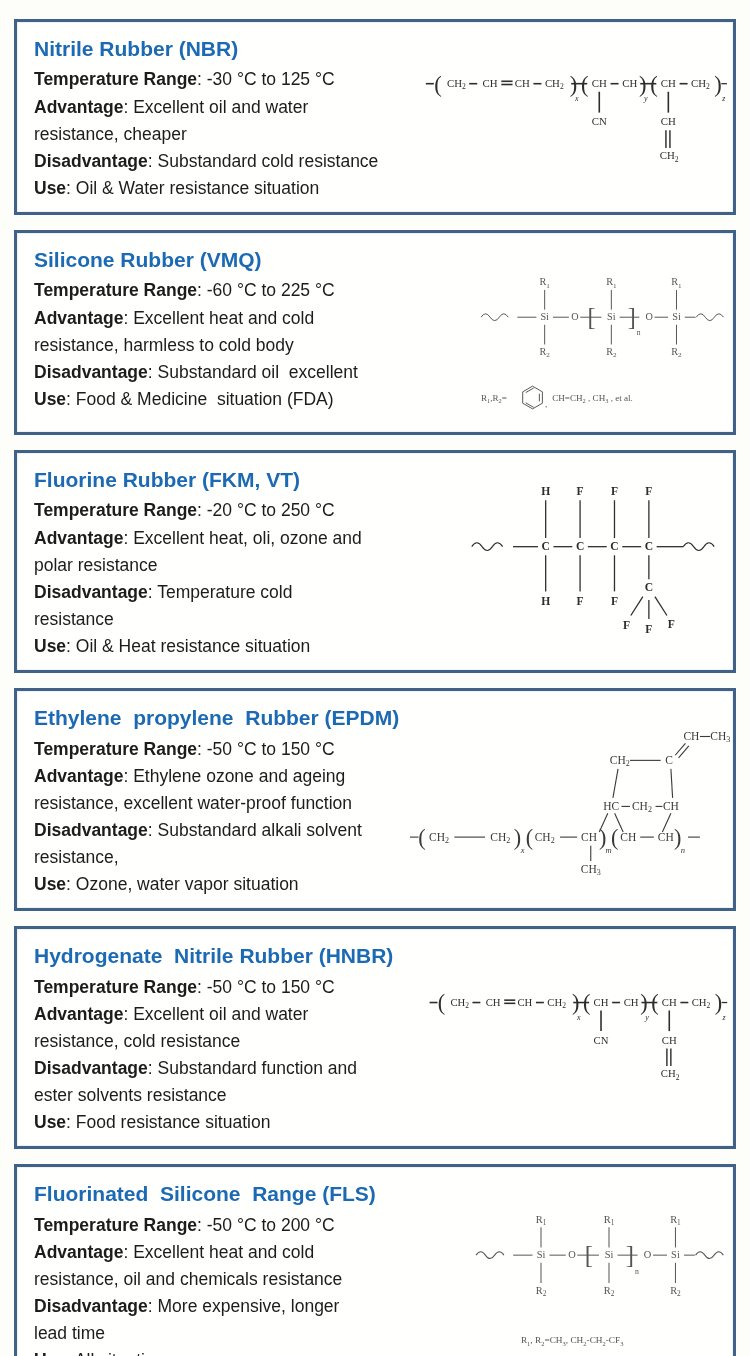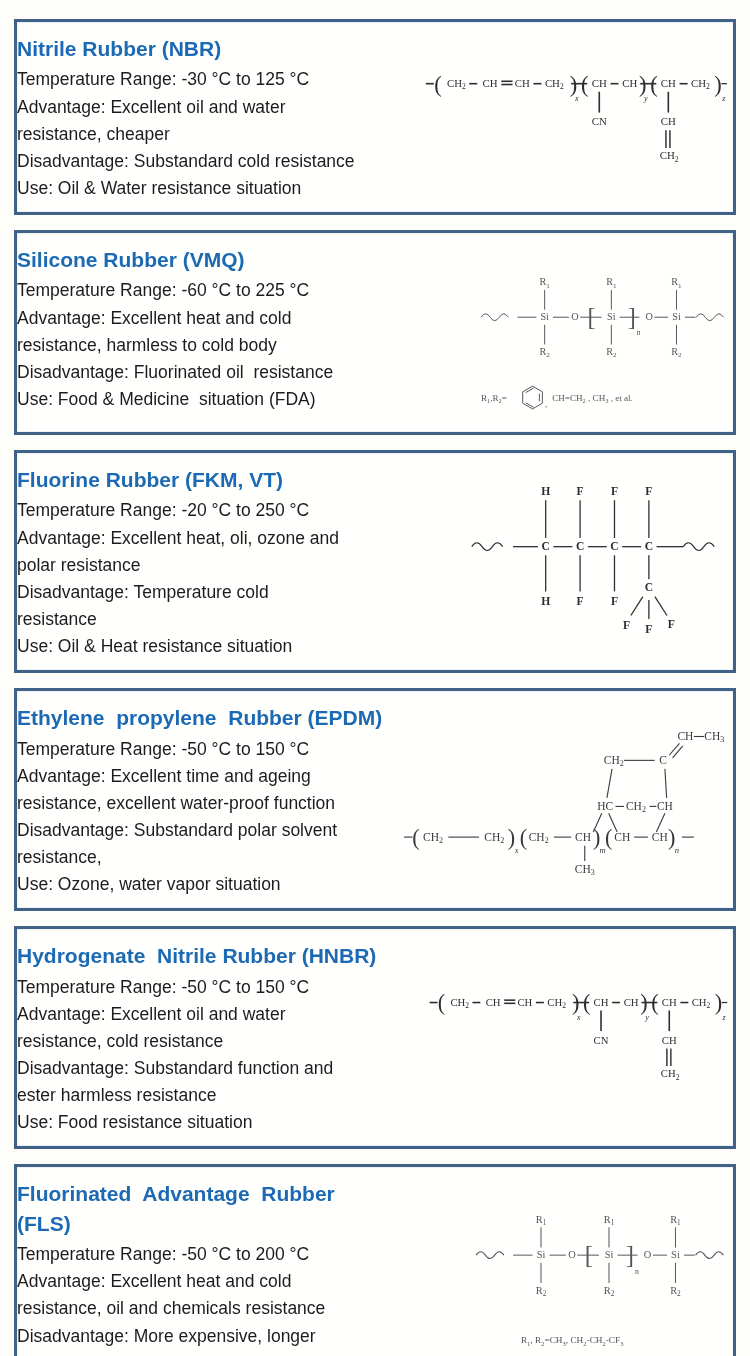--- a/index.html
+++ b/index.html
@@ -1,25 +1,25 @@
 <!DOCTYPE html>
 <html><head>
 <meta charset="utf-8">
 <style>
   *{box-sizing:border-box;margin:0;padding:0}
   html,body{background:#fdfdfa}
   body{width:750px;font-family:"Liberation Sans",sans-serif;color:#1c1c1c}
   .stack{display:flex;flex-direction:column;gap:15px;padding:19px 14px 16px}
   .panel{border:3px solid #3f6286;background:#fffffe;display:flex;min-height:190px;
-         padding:10px 2px 10px 0;box-shadow:inset 0 0 0 1px #eef2f6}
+         padding:10px 2px 10px 17px;box-shadow:inset 0 0 0 1px #eef2f6}
   .text-col{flex:0 0 376px;width:376px}
   .title{color:#1c6ab3;font-weight:bold;font-size:21px;line-height:1.4;
          white-space:pre-wrap;margin:2px 0 3px}
   .row{font-size:17.5px;line-height:1.55;white-space:pre-wrap}
-  .row b{font-weight:normal}
+  .row b{font-weight:bold}
   .figure{flex:1 1 auto;display:flex;justify-content:flex-end;padding-right:3px}
   svg{display:block}
   svg text{font-family:"Liberation Serif","DejaVu Serif",serif}
 </style>
 </head>
 <body>
 
 <div class="stack" id="panels">
   <section class="panel">
     <div class="text-col">
@@ -72,21 +72,21 @@
       </div>
   </section>
 
   <section class="panel">
     <div class="text-col">
       <div class="title">Silicone Rubber (VMQ)</div>
       <div class="rows">
           <div class="row"><b>Temperature Range</b><span>: -60 °C to 225 °C</span></div>
           <div class="row"><b>Advantage</b><span>: Excellent heat and cold</span></div>
           <div class="row"><span>resistance, harmless to cold body</span></div>
-          <div class="row"><b>Disadvantage</b><span>: Fluorinated oil  resistance</span></div>
+          <div class="row"><b>Disadvantage</b><span>: Substandard oil  excellent</span></div>
           <div class="row"><b>Use</b><span>: Food &amp; Medicine  situation (FDA)</span></div>
         </div>
     </div>
     <div class="figure">
         <svg viewBox="0 0 330 200" width="250" height="152" style="margin-top: 27px;">
           <path d="M4 62 q6 -9 12 0 t12 0 t12 0" fill="none" stroke="#555555" stroke-width="1.3"></path>
           <path d="M288 62 q6 -9 12 0 t12 0 t12 0" fill="none" stroke="#555555" stroke-width="1.3"></path>
           <path d="M72 153 L85 160.5 L85 175.5 L72 183 L59 175.5 L59 160.5 Z" fill="none" stroke="#555555" stroke-width="1.3"></path>
           <line x1="52" y1="62" x2="77" y2="62" stroke="#555555" stroke-width="1.3"></line>
           <line x1="99" y1="62" x2="120" y2="62" stroke="#555555" stroke-width="1.3"></line>
@@ -173,23 +173,23 @@
           <text x="234" y="182" font-size="13.5" text-anchor="middle" fill="#2e2e2e" font-weight="bold"><tspan>F</tspan></text>
         </svg>
       </div>
   </section>
 
   <section class="panel">
     <div class="text-col">
       <div class="title">Ethylene  propylene  Rubber (EPDM)</div>
       <div class="rows">
           <div class="row"><b>Temperature Range</b><span>: -50 °C to 150 °C</span></div>
-          <div class="row"><b>Advantage</b><span>: Excellent time and ageing</span></div>
+          <div class="row"><b>Advantage</b><span>: Ethylene ozone and ageing</span></div>
           <div class="row"><span>resistance, excellent water-proof function</span></div>
-          <div class="row"><b>Disadvantage</b><span>: Substandard polar solvent</span></div>
+          <div class="row"><b>Disadvantage</b><span>: Substandard alkali solvent</span></div>
           <div class="row"><span>resistance,</span></div>
           <div class="row"><b>Use</b><span>: Ozone, water vapor situation</span></div>
         </div>
     </div>
     <div class="figure">
         <svg viewBox="0 0 380 192" width="324" height="164" style="margin-top: 20px;">
           <line x1="0" y1="136" x2="10" y2="136" stroke="#3a3a3a" stroke-width="1.3"></line>
           <line x1="52" y1="136" x2="88" y2="136" stroke="#3a3a3a" stroke-width="1.3"></line>
           <line x1="176" y1="136" x2="196" y2="136" stroke="#3a3a3a" stroke-width="1.3"></line>
           <line x1="270" y1="136" x2="286" y2="136" stroke="#3a3a3a" stroke-width="1.3"></line>
@@ -234,21 +234,21 @@
   </section>
 
   <section class="panel">
     <div class="text-col">
       <div class="title">Hydrogenate  Nitrile Rubber (HNBR)</div>
       <div class="rows">
           <div class="row"><b>Temperature Range</b><span>: -50 °C to 150 °C</span></div>
           <div class="row"><b>Advantage</b><span>: Excellent oil and water</span></div>
           <div class="row"><span>resistance, cold resistance</span></div>
           <div class="row"><b>Disadvantage</b><span>: Substandard function and</span></div>
-          <div class="row"><span>ester harmless resistance</span></div>
+          <div class="row"><span>ester solvents resistance</span></div>
           <div class="row"><b>Use</b><span>: Food resistance situation</span></div>
         </div>
     </div>
     <div class="figure">
         <svg viewBox="0 0 378 137" width="300" height="109" style="margin-top: 38px;">
           <line x1="2" y1="32" x2="12" y2="32" stroke="#2e2e2e" stroke-width="2"></line>
           <line x1="56" y1="32" x2="66" y2="32" stroke="#2e2e2e" stroke-width="2"></line>
           <line x1="96" y1="29" x2="110" y2="29" stroke="#2e2e2e" stroke-width="2"></line>
           <line x1="96" y1="33" x2="110" y2="33" stroke="#2e2e2e" stroke-width="2"></line>
           <line x1="136" y1="32" x2="146" y2="32" stroke="#2e2e2e" stroke-width="2"></line>
@@ -280,26 +280,27 @@
           <text x="373" y="54" font-size="10" text-anchor="middle" fill="#2e2e2e" font-style="italic"><tspan>z</tspan></text>
           <text x="218" y="84" font-size="13.5" text-anchor="middle" fill="#2e2e2e"><tspan>CN</tspan></text>
           <text x="304" y="84" font-size="13.5" text-anchor="middle" fill="#2e2e2e"><tspan>CH</tspan></text>
           <text x="305" y="126" font-size="13.5" text-anchor="middle" fill="#2e2e2e"><tspan>CH</tspan><tspan dy="3" font-size="9.45">2</tspan></text>
         </svg>
       </div>
   </section>
 
   <section class="panel">
     <div class="text-col">
-      <div class="title">Fluorinated  Advantage  Rubber (FLS)</div>
+      <div class="title">Fluorinated  Silicone  Range (FLS)</div>
       <div class="rows">
           <div class="row"><b>Temperature Range</b><span>: -50 °C to 200 °C</span></div>
           <div class="row"><b>Advantage</b><span>: Excellent heat and cold</span></div>
           <div class="row"><span>resistance, oil and chemicals resistance</span></div>
           <div class="row"><b>Disadvantage</b><span>: More expensive, longer</span></div>
+          <div class="row"><span>lead time</span></div>
           <div class="row"><b>Use</b><span>: All situations</span></div>
         </div>
     </div>
     <div class="figure">
         <svg viewBox="0 0 330 200" width="255" height="155" style="margin-top: 30px;">
           <path d="M4 62 q6 -9 12 0 t12 0 t12 0" fill="none" stroke="#555555" stroke-width="1.3"></path>
           <path d="M288 62 q6 -9 12 0 t12 0 t12 0" fill="none" stroke="#555555" stroke-width="1.3"></path>
           <line x1="52" y1="62" x2="77" y2="62" stroke="#555555" stroke-width="1.3"></line>
           <line x1="99" y1="62" x2="120" y2="62" stroke="#555555" stroke-width="1.3"></line>
           <line x1="135" y1="62" x2="163" y2="62" stroke="#555555" stroke-width="1.3"></line>

